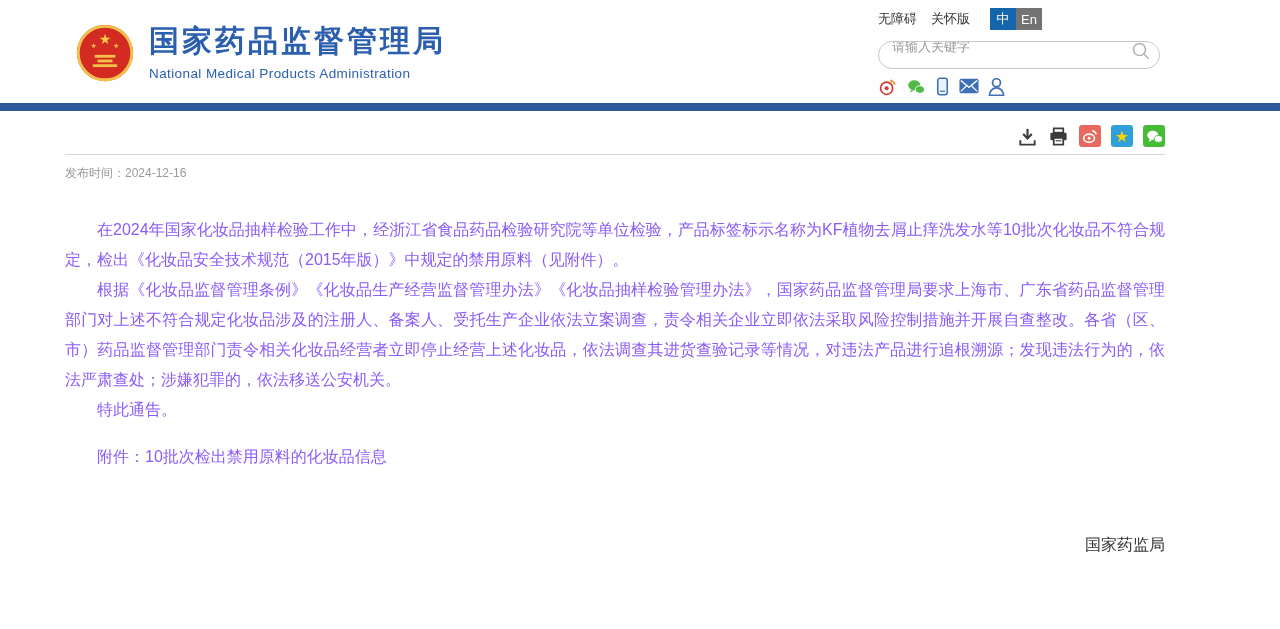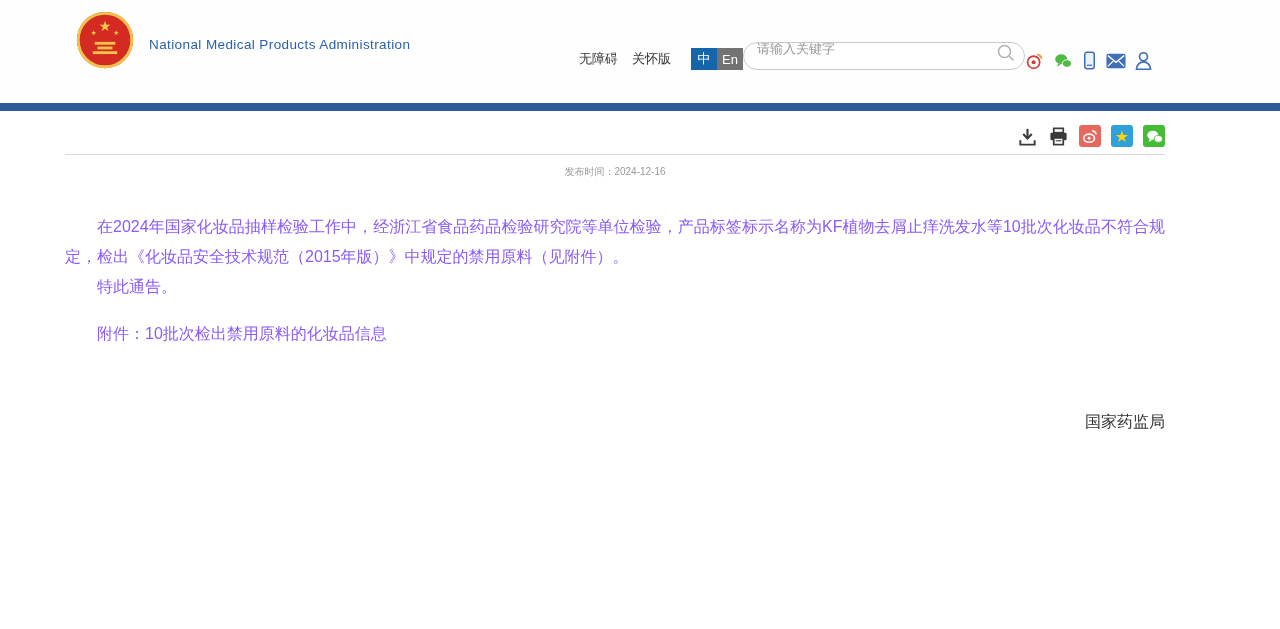--- a/index.html
+++ b/index.html
@@ -7,21 +7,21 @@
     font-family:"Liberation Sans","DejaVu Sans",sans-serif; color:#333; }
 
   
   .site-header { position:relative; height:103px; background:#fefefe; }
   .header-inner { display:flex; justify-content:space-between; padding:8px 120px 0 75px; }
   .brand { display:flex; align-items:center; gap:14px; margin-top:2px; cursor:pointer; }
   .emblem { width:60px; height:60px; display:block; }
   .brand-cn { font-size:30px; font-weight:bold; color:#2b5fae; letter-spacing:3px; line-height:34px; }
   .brand-en { font-size:13.5px; color:#2b5fae; margin-top:8px; letter-spacing:.4px; }
 
-  .header-right { display:flex; flex-direction:row; align-items:flex-end; }
+  .header-right { display:flex; flex-direction:column; align-items:flex-start; }
   .top-links { display:flex; align-items:center; gap:14px; font-size:13px; color:#333; height:22px; }
   .top-links a { color:#333; text-decoration:none; cursor:pointer; }
   .lang-toggle { display:inline-flex; margin-left:6px; }
   .lang-toggle span { width:26px; height:22px; display:inline-flex; align-items:center; justify-content:center;
       font-size:13px; color:#fff; cursor:pointer; }
   .lang-cn { background:#1565ab; }
   .lang-en { background:#737373; }
 
   .searchbox { position:relative; margin-top:7px; }
   .searchbox input { width:282px; height:28px; border:1px solid #c9c9c9; border-radius:14px;
@@ -42,21 +42,21 @@
 
   .toolbar { display:flex; justify-content:flex-end; align-items:flex-end; gap:10px;
       margin-top:14px; padding-bottom:7px; border-bottom:1px solid #d8d8d8; }
   .toolbar .tool { display:inline-flex; cursor:pointer; }
   .share { width:22px; height:22px; border-radius:3px; display:inline-flex;
       align-items:center; justify-content:center; cursor:pointer; }
   .share.weibo { background:#e6685e; }
   .share.qzone { background:#2fa0d8; }
   .share.wechat { background:#46bb36; }
 
-  .publish { text-align:center; font-size:10px; color:#9a9a9a; margin-top:10px; }
+  .publish { text-align:left; font-size:12px; color:#9a9a9a; margin-top:10px; }
 
   .body-text { margin-top:33px; }
   .body-text p { font-size:16px; line-height:30px; text-indent:2em; text-align:justify; color:#8b5cf6; }
   .attachment { font-size:16px; line-height:30px; text-indent:2em; margin-top:17px; cursor:pointer; }
 
   .signoff { text-align:right; font-size:16px; line-height:30px; margin-top:58px; }
 </style>
 </head>
 <body>
 
@@ -69,20 +69,21 @@
           <circle cx="32" cy="32" r="28.5" fill="none" stroke="#f3c24a" stroke-width="3"></circle>
           <text x="32" y="22" font-size="15" fill="#f6c94a" text-anchor="middle">★</text>
           <text x="20" y="27" font-size="7" fill="#f6c94a" text-anchor="middle">★</text>
           <text x="44" y="27" font-size="7" fill="#f6c94a" text-anchor="middle">★</text>
           <rect x="21" y="34" width="22" height="3" fill="#f3c24a"></rect>
           <rect x="24" y="39" width="16" height="3" fill="#f3c24a"></rect>
           <rect x="19" y="44" width="26" height="3" fill="#f3c24a"></rect>
         </svg>
       </span>
       <div class="brand-text">
+        <div class="brand-cn">国家药品监督管理局</div>
         <div class="brand-en">National Medical Products Administration</div>
       </div>
     </div>
 
     <div class="header-right">
       <div class="top-links">
         <a>无障碍</a>
         <a>关怀版</a>
         <span class="lang-toggle">
           <span class="lang-cn">中</span>
@@ -177,20 +178,21 @@
         <ellipse cx="14.5" cy="11.3" rx="4.8" ry="4" fill="#fff" stroke="#46bb36" stroke-width="1"></ellipse>
         <path d="M4.5 11.5 L3 15 L7.5 12.5 Z" fill="#fff"></path>
       </svg>
     </span>
   </div>
 
   <div class="publish"><span>发布时间：</span><span>2024-12-16</span></div>
 
   <div class="body-text">
     <p>在2024年国家化妆品抽样检验工作中，经浙江省食品药品检验研究院等单位检验，产品标签标示名称为KF植物去屑止痒洗发水等10批次化妆品不符合规定，检出《化妆品安全技术规范（2015年版）》中规定的禁用原料（见附件）。</p>
+    <p>根据《化妆品监督管理条例》《化妆品生产经营监督管理办法》《化妆品抽样检验管理办法》，国家药品监督管理局要求上海市、广东省药品监督管理部门对上述不符合规定化妆品涉及的注册人、备案人、受托生产企业依法立案调查，责令相关企业立即依法采取风险控制措施并开展自查整改。各省（区、市）药品监督管理部门责令相关化妆品经营者立即停止经营上述化妆品，依法调查其进货查验记录等情况，对违法产品进行追根溯源；发现违法行为的，依法严肃查处；涉嫌犯罪的，依法移送公安机关。</p>
     <p>特此通告。</p>
     <p class="attachment">附件：10批次检出禁用原料的化妆品信息</p>
   </div>
 
   <div class="signoff">
     <div>国家药监局</div>
 
   </div>
 </main>
 

